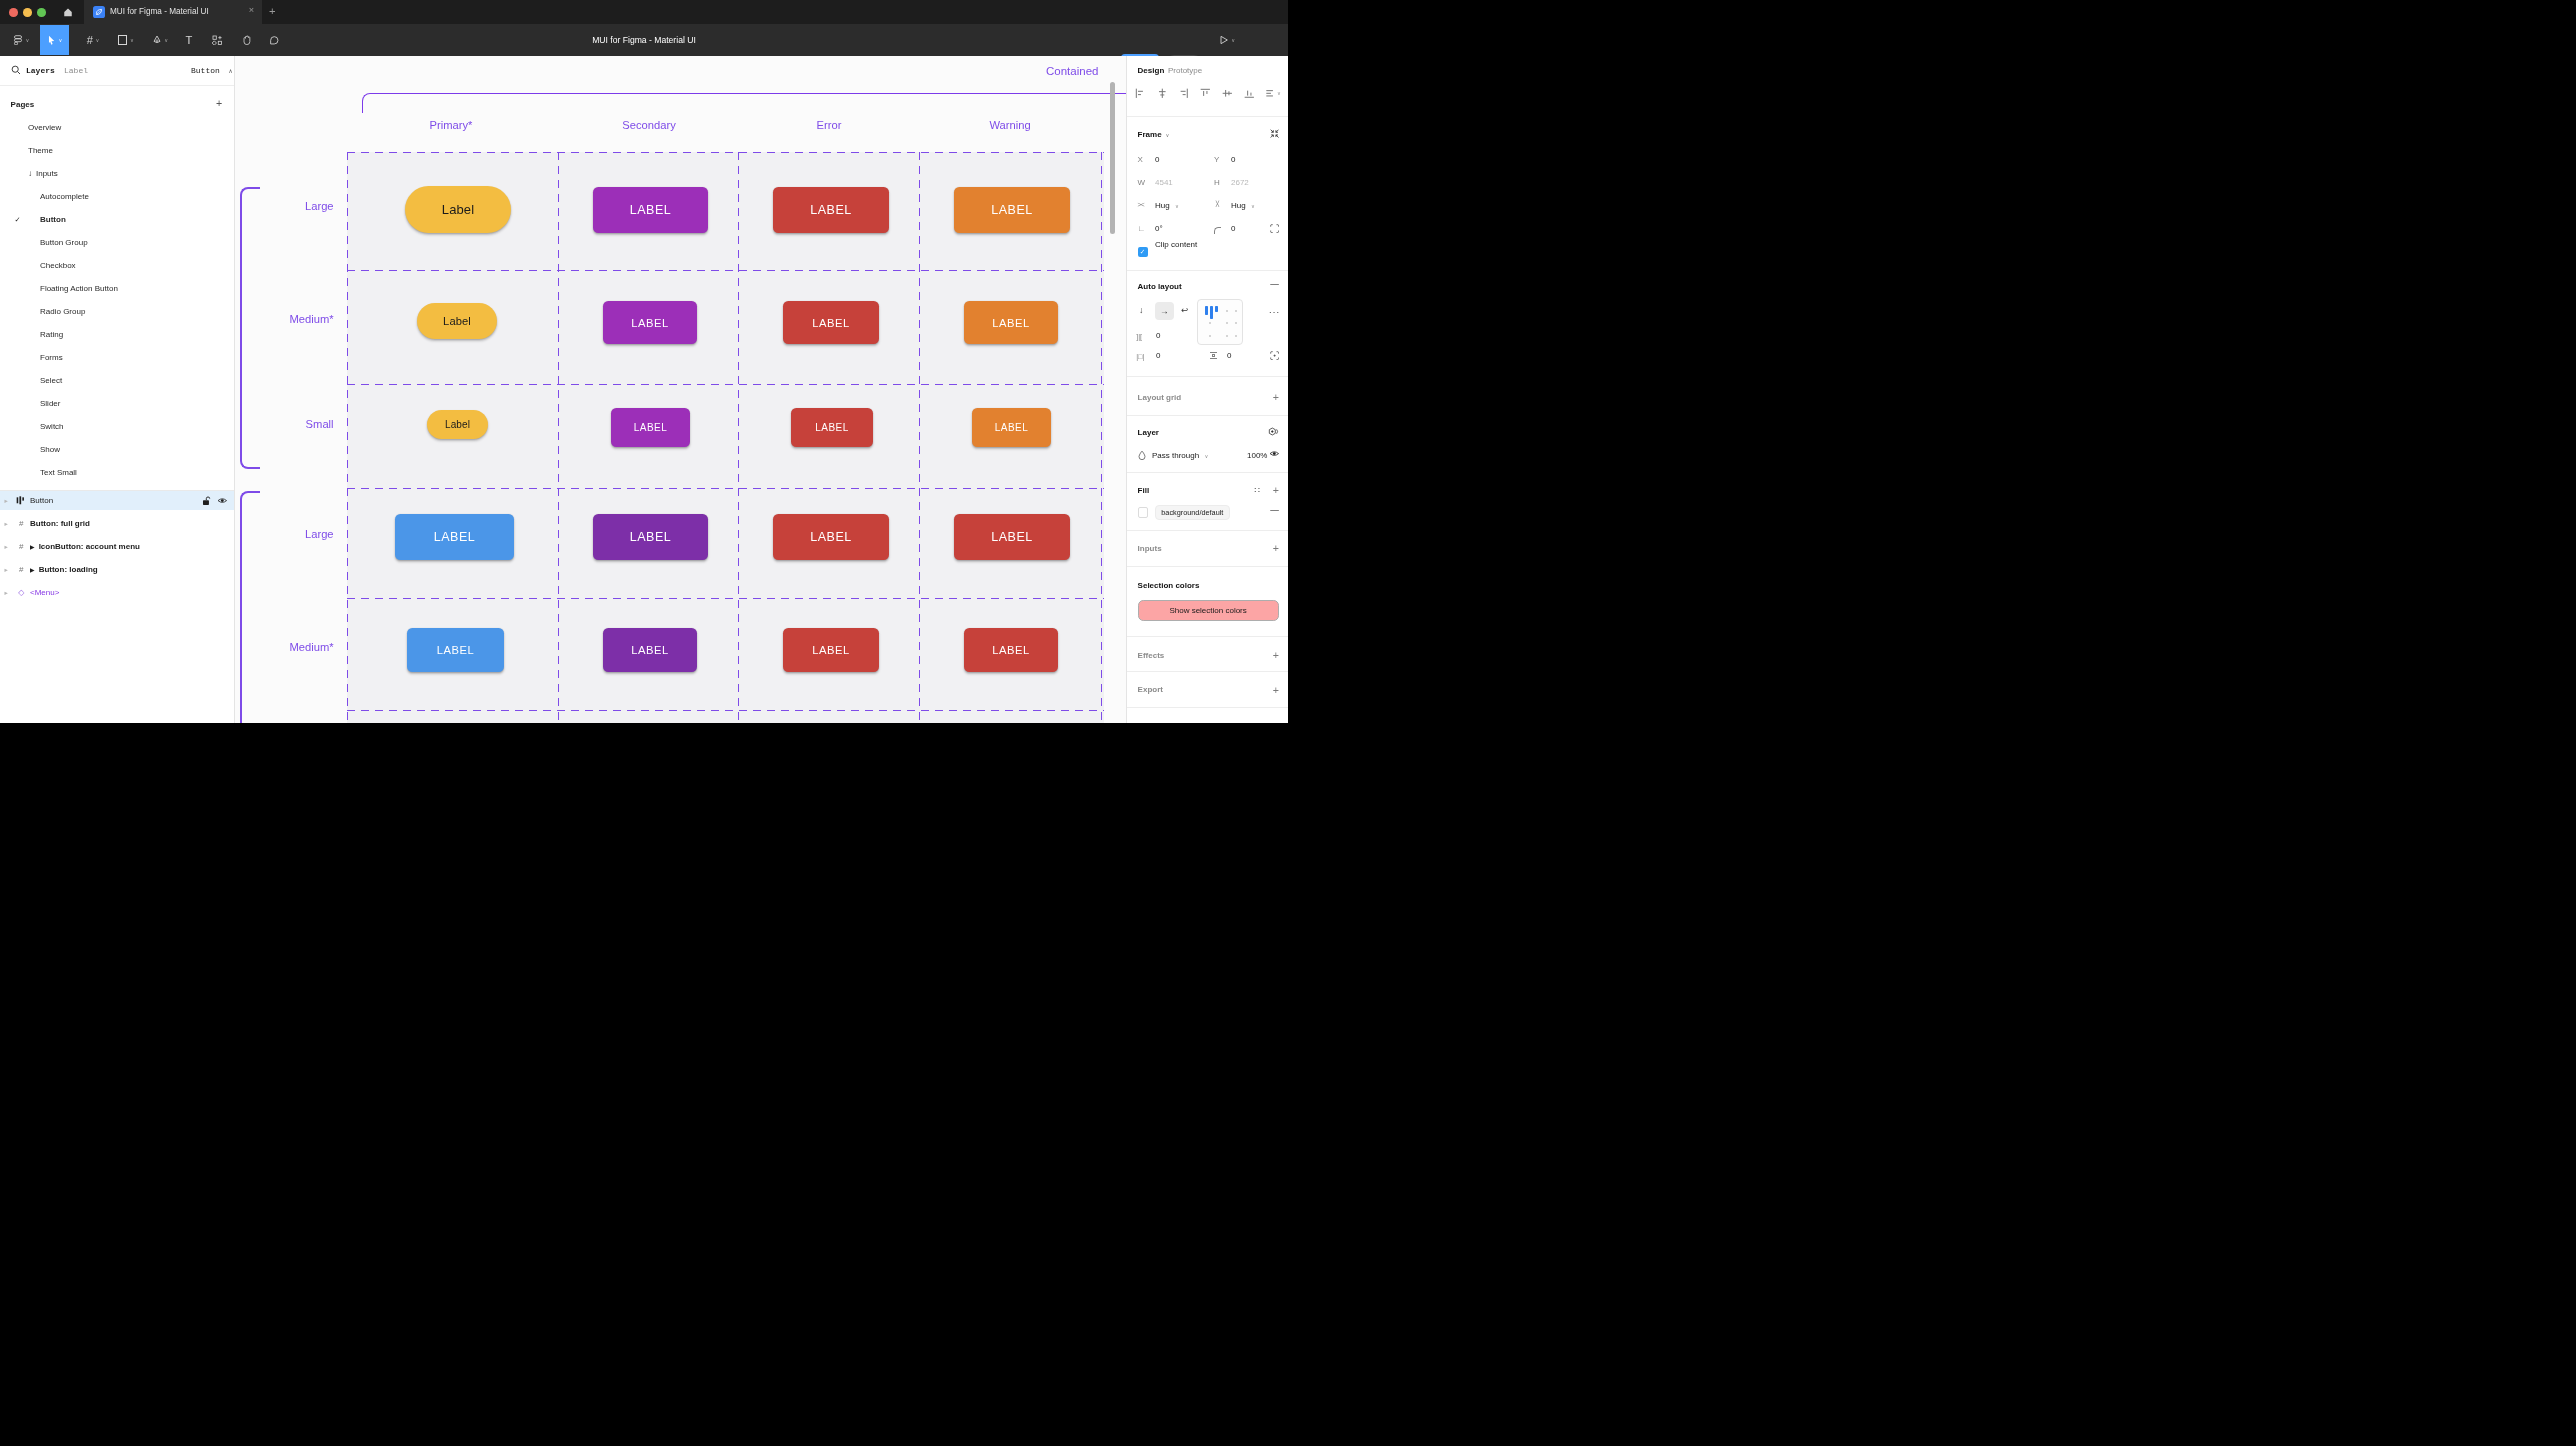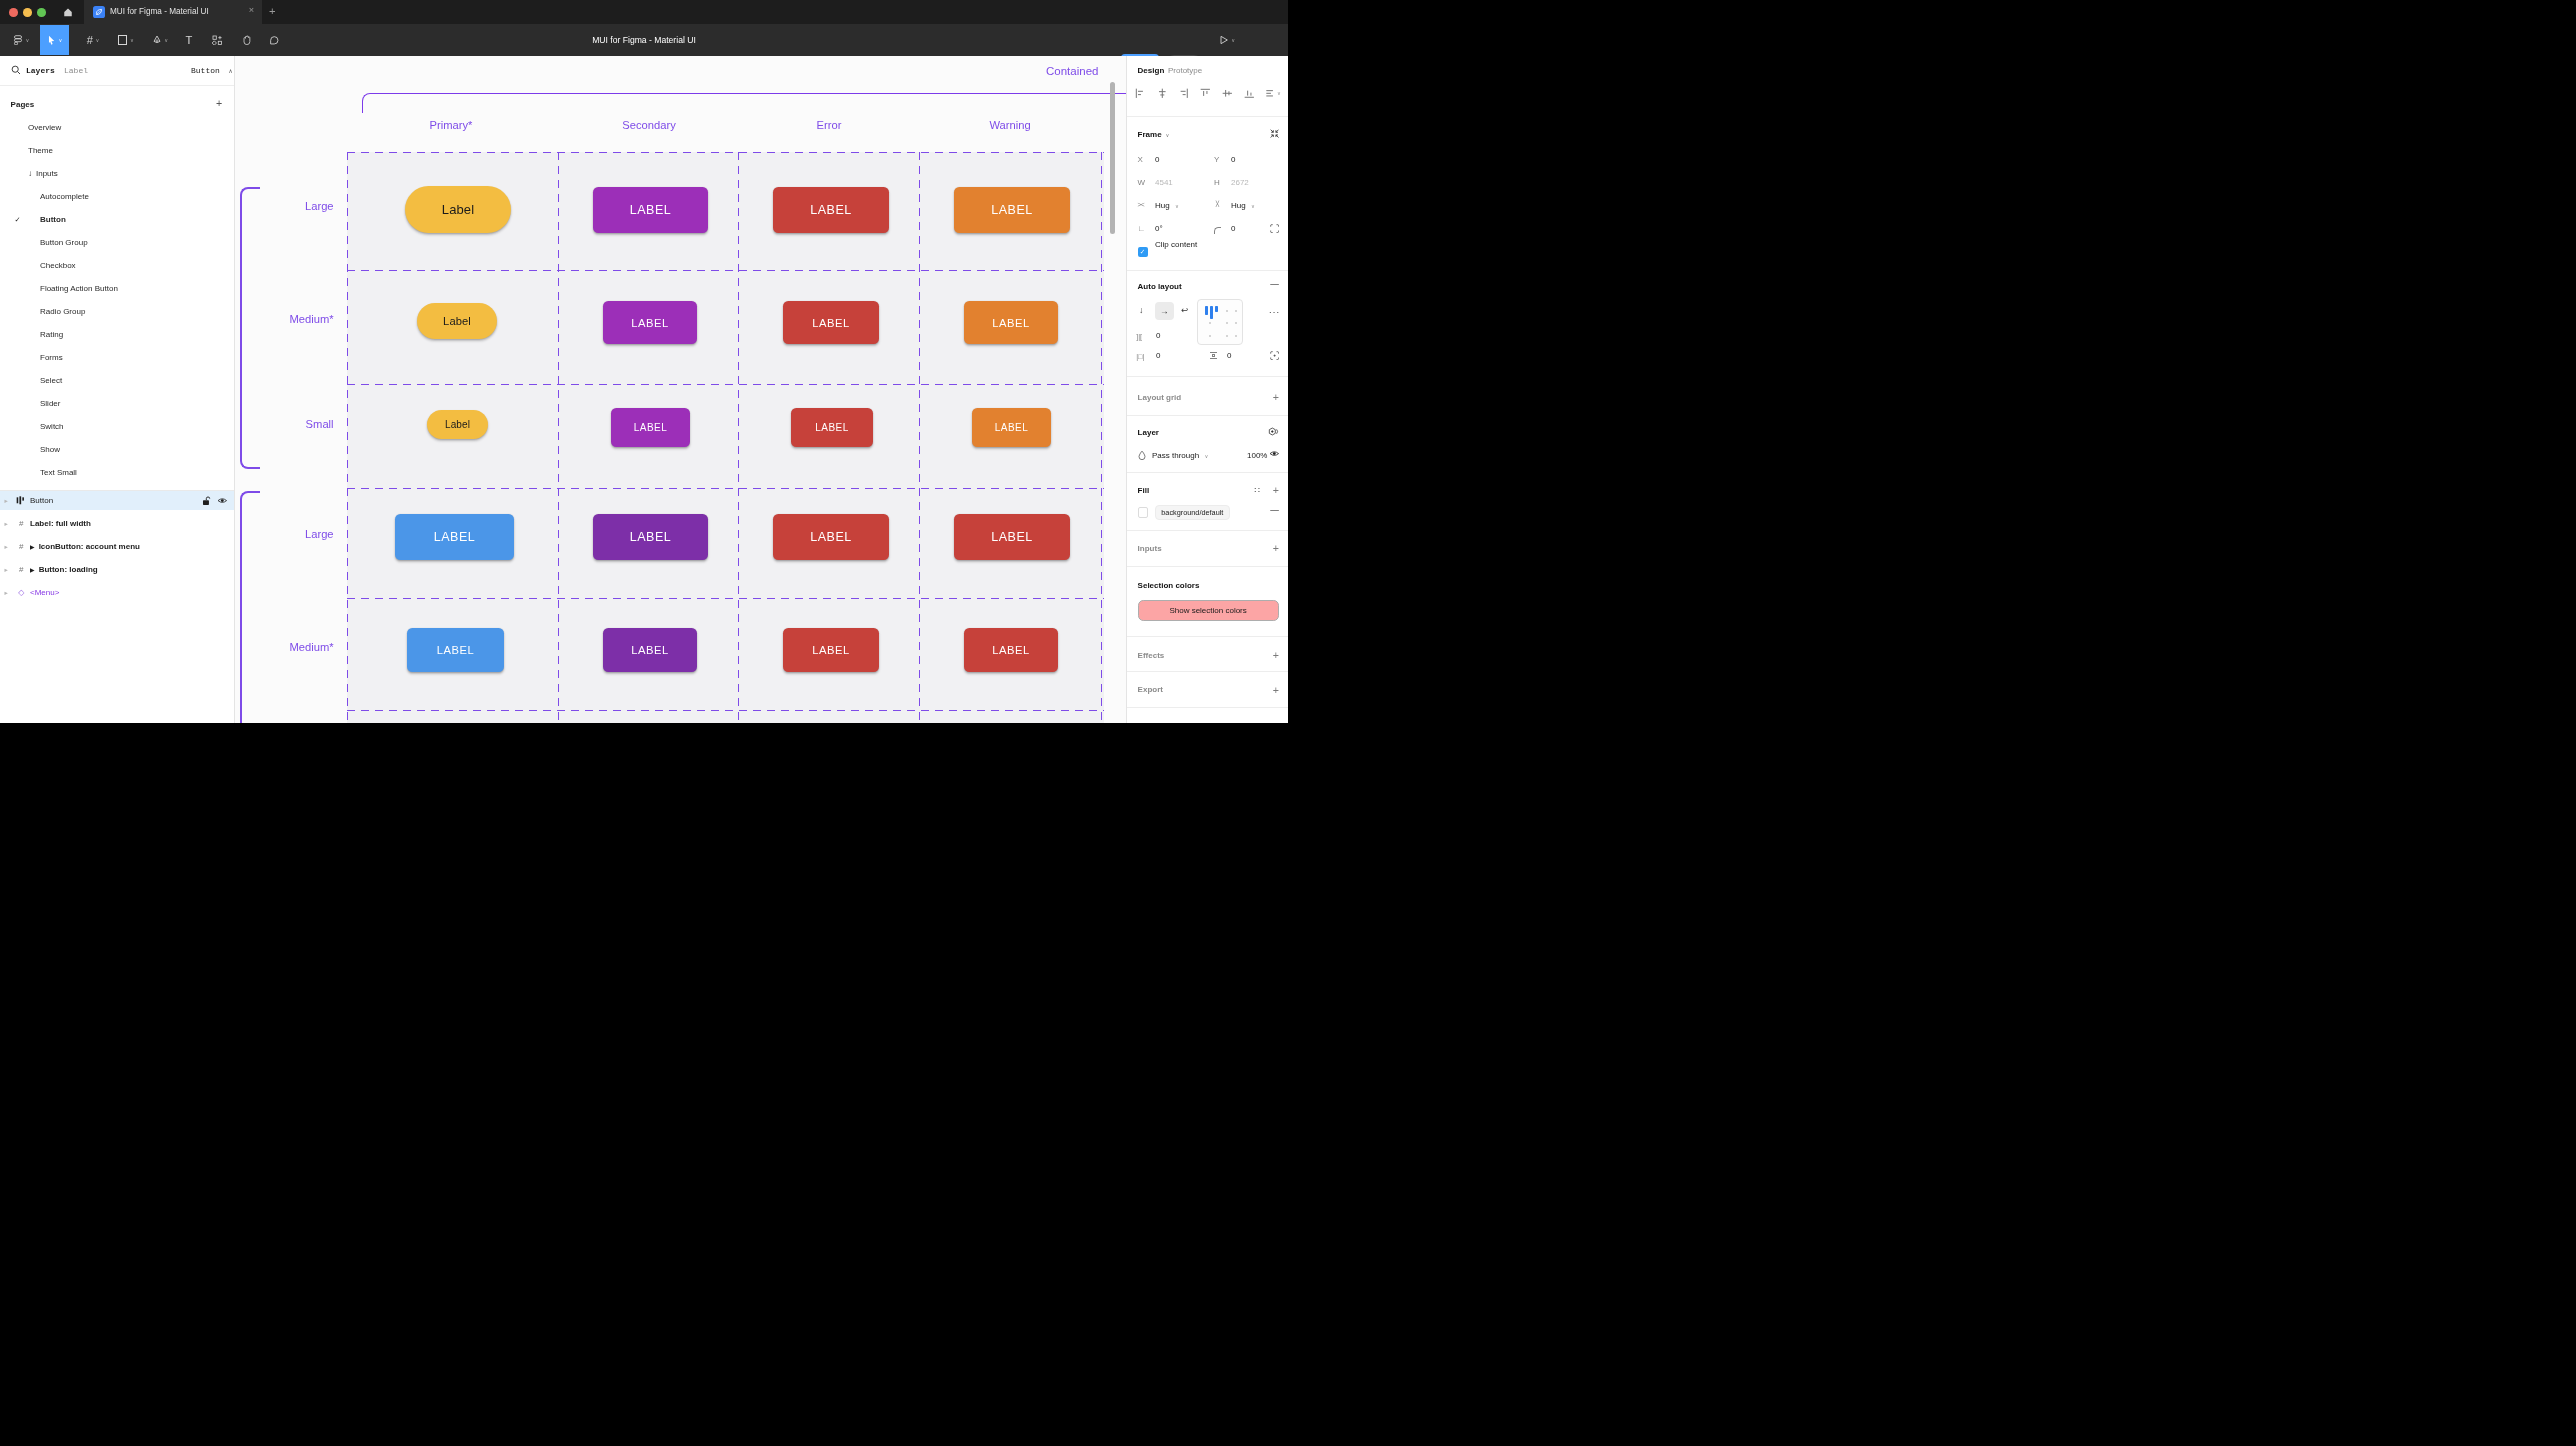--- a/index.html
+++ b/index.html
@@ -294,21 +294,21 @@
         <svg width="10.6" height="9.2" viewBox="0 0 16 14">
             <path d="M1.5 7 Q8 1.5 14.5 7 Q8 12.5 1.5 7 Z" fill="none" stroke="#1E1E1E" stroke-width="1.2"></path>
             <circle cx="8" cy="7" r="2.1" fill="#1E1E1E"></circle>
           </svg>
       </span>
     </div>
 
     <div class="layerrow" style="top:458px">
       <span class="lr-chev">▸</span>
       <span class="lr-icon">#</span>
-      <span class="lr-label" style="font-weight:bold">Label: full width</span>
+      <span class="lr-label" style="font-weight:bold">Button: full grid</span>
     </div>
 
     <div class="layerrow" style="top:481px">
       <span class="lr-chev">▸</span>
       <span class="lr-icon">#</span>
       <span class="lr-label" style="font-weight:bold">
         <span style="font-size:6px;margin-right:4px">▶</span><span>IconButton: account menu</span>
       </span>
     </div>
 

